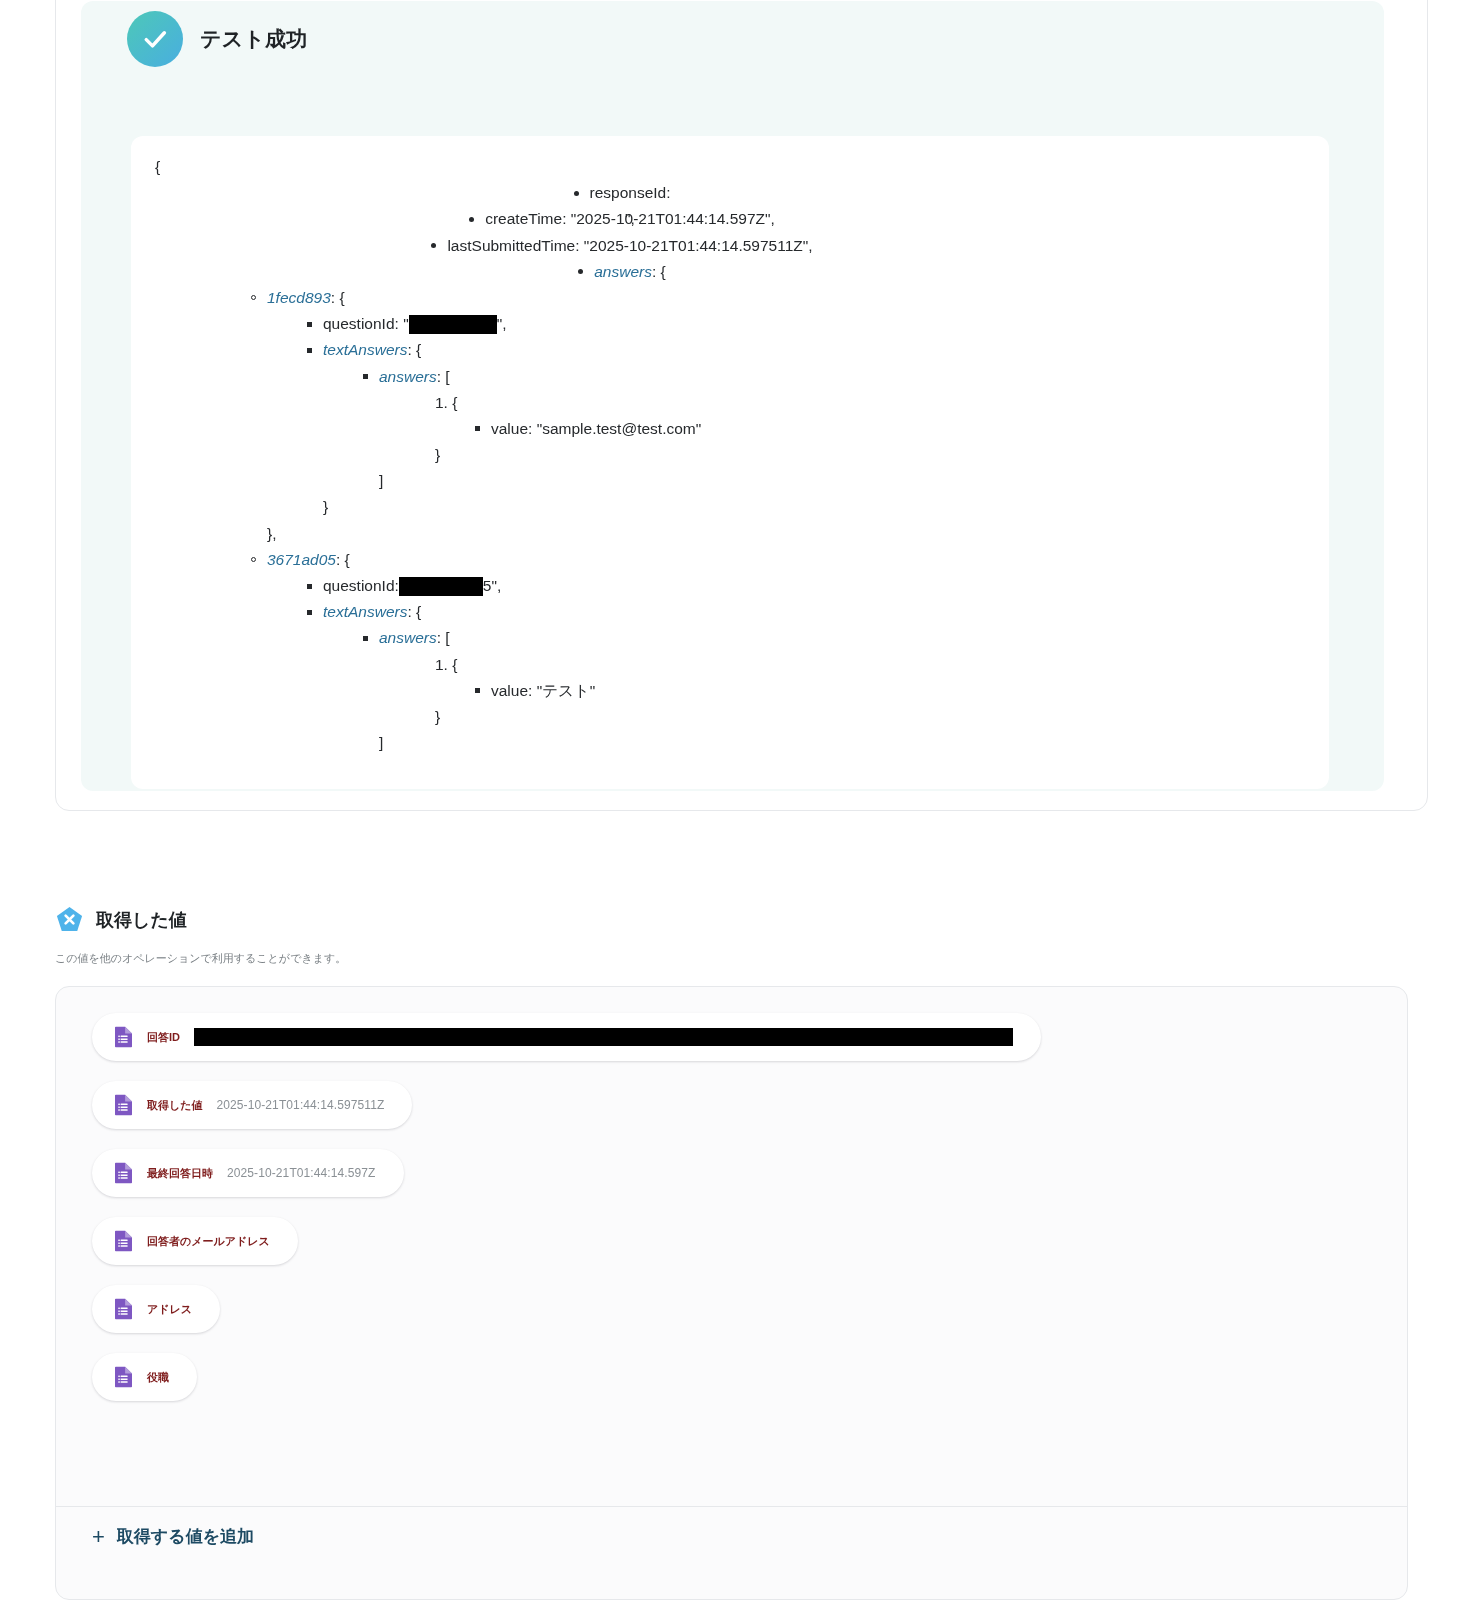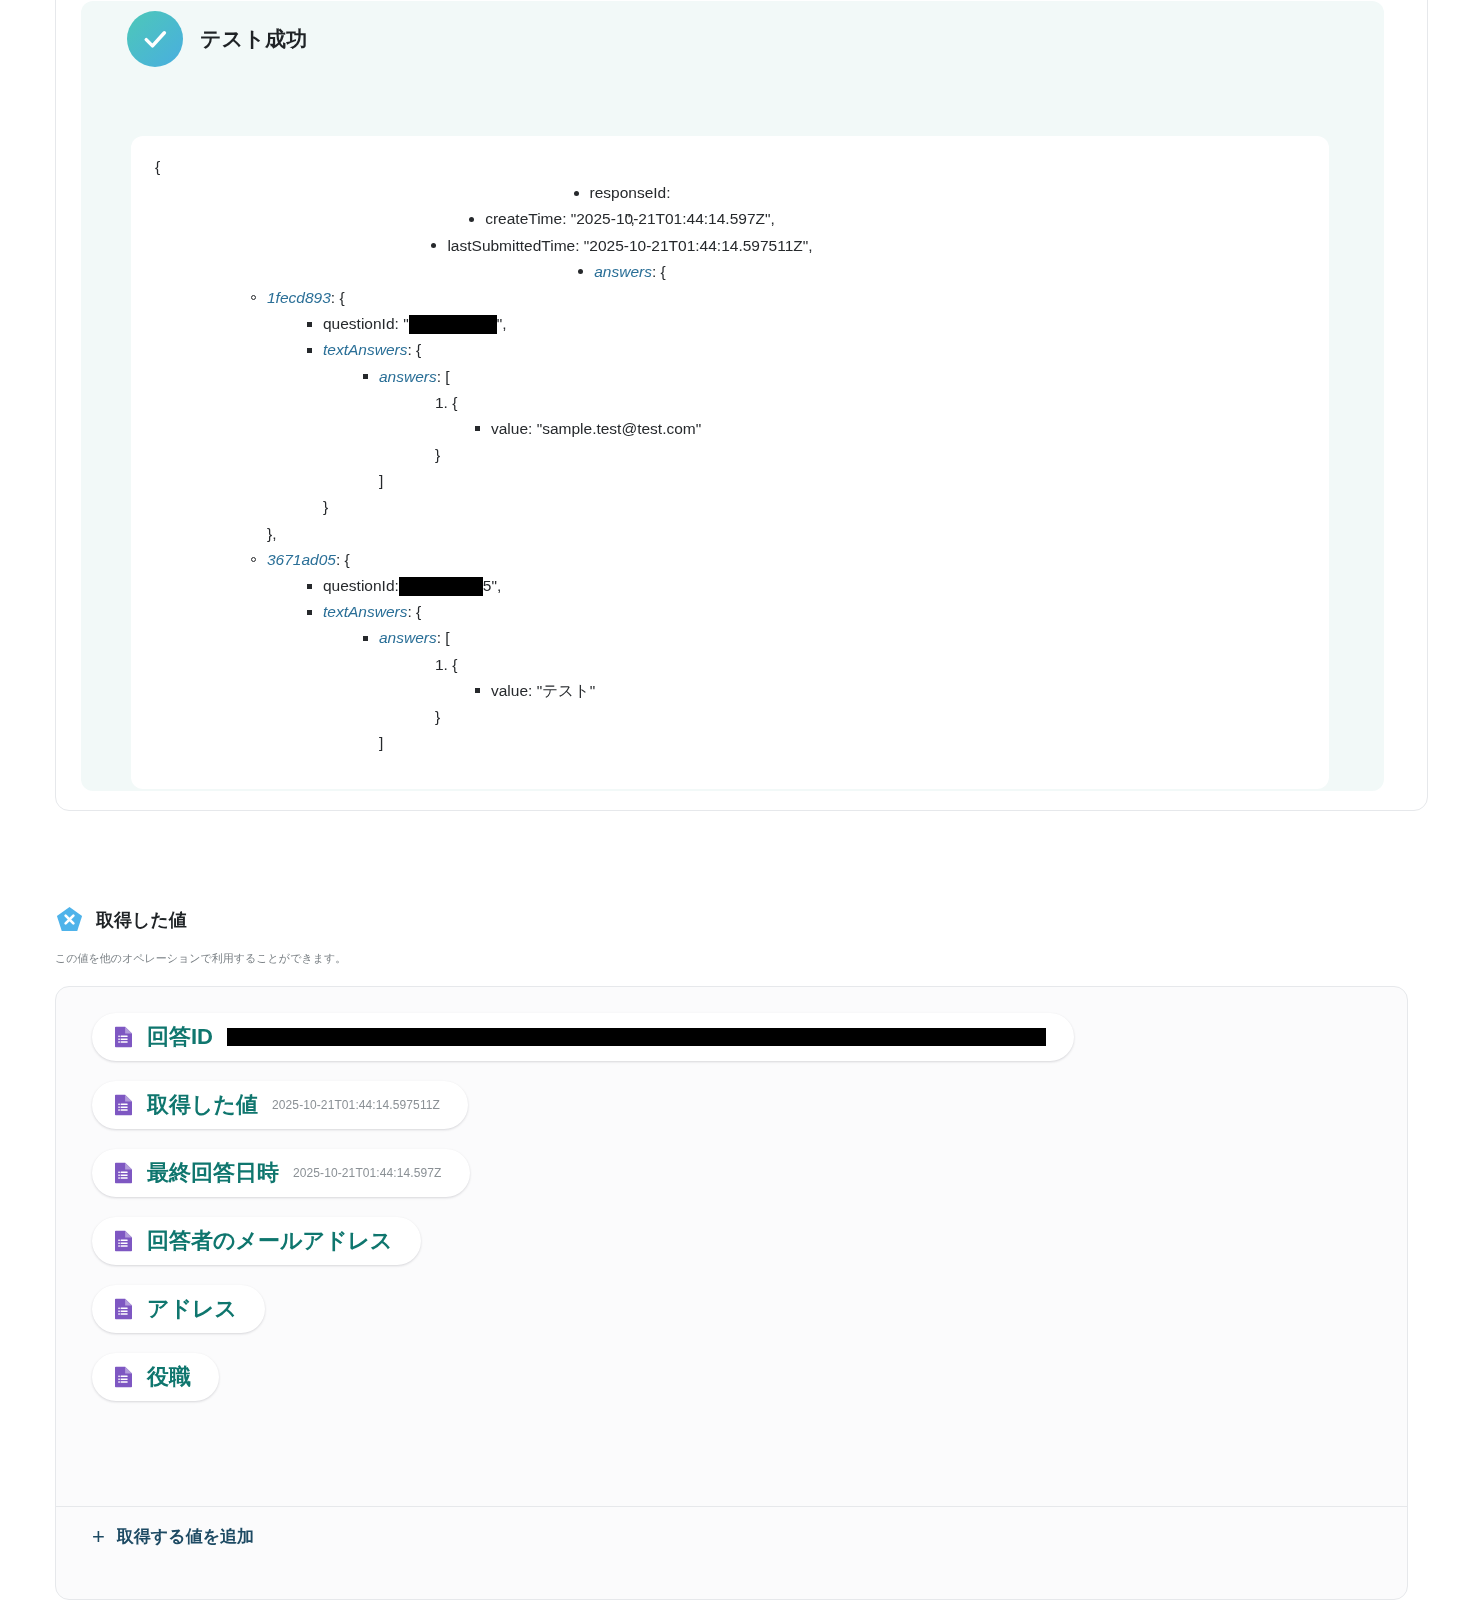--- a/index.html
+++ b/index.html
@@ -186,23 +186,23 @@
     padding: 0 28px 0 22px;
     margin-bottom: 20px;
     box-shadow: 0 1px 3px rgba(16,24,40,.10), 0 1px 2px rgba(16,24,40,.06);
     white-space: nowrap;
   }
   .chip-row { display: block; }
 
   .doc-icon { width: 19px; height: 22px; flex: none; display: block; }
 
   .chip-label {
-    font-size: 22px;
+    font-size: 11px;
     font-weight: bold;
-    color: #0f766e;
+    color: #7f1d1d;
   }
 
   .chip-value {
     font-size: 12px;
     color: #8a9095;
     letter-spacing: .1px;
   }
 
   .chip-redact {
     display: inline-block;

